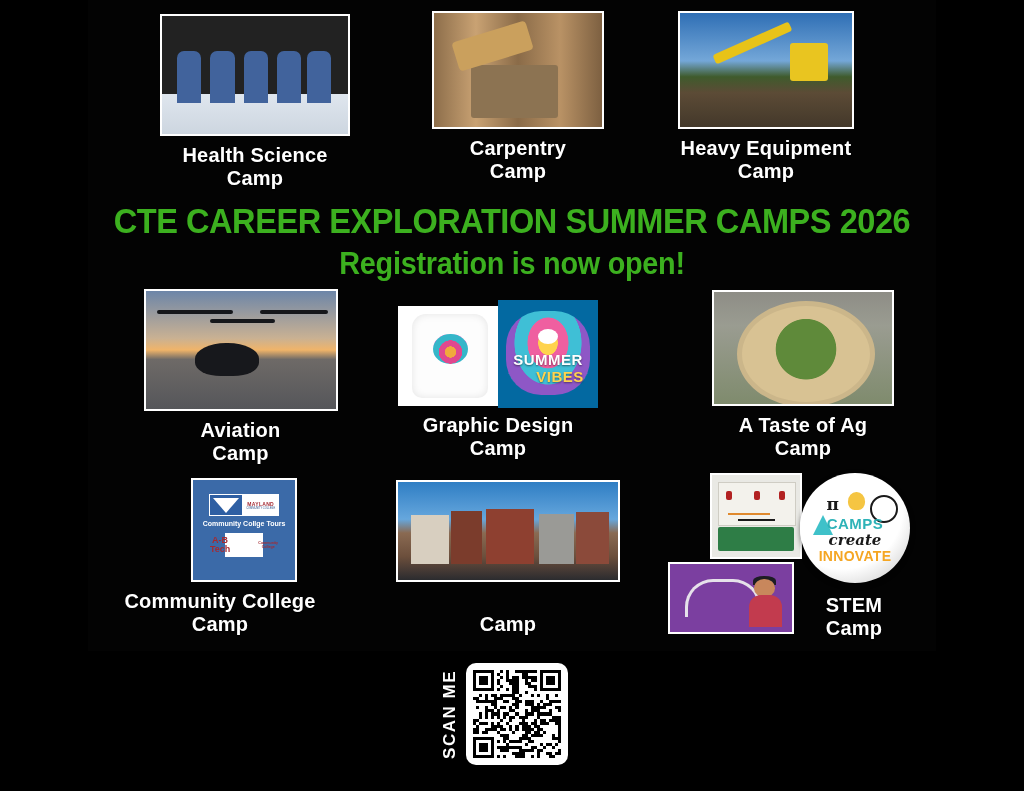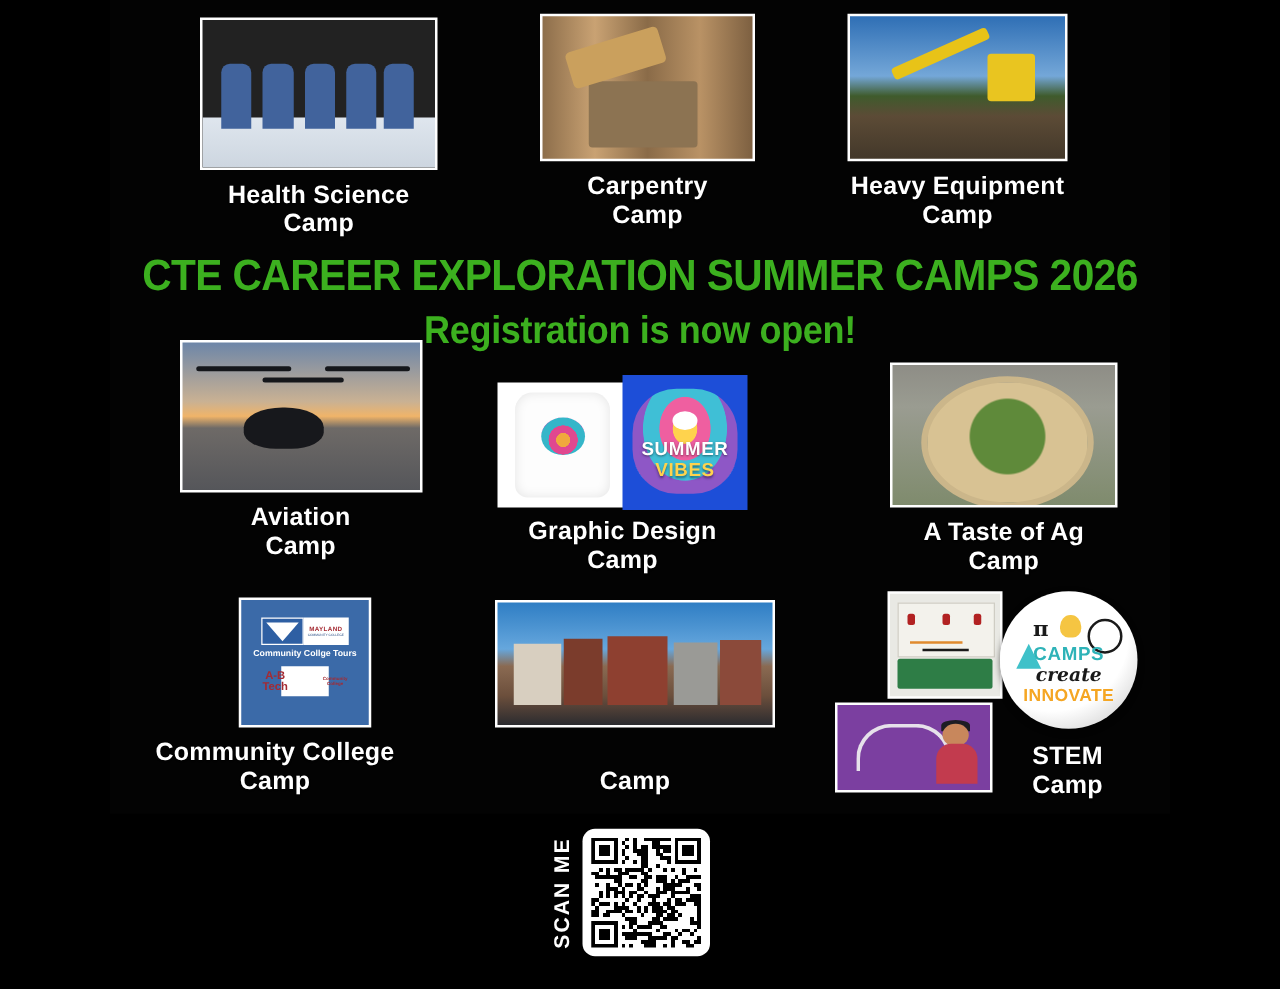--- a/index.html
+++ b/index.html
@@ -26,21 +26,21 @@
   .img-carp .saw{position:absolute;left:12%;top:16%;width:46%;height:26%;background:#caa05d;transform:rotate(-17deg);border-radius:4px;}
   .img-heavy{background:linear-gradient(180deg,#2f6fb5 0%,#74a7d8 42%,#3f5b2c 56%,#5c4b36 70%,#43382a 100%);}
   .img-heavy .arm{position:absolute;left:18%;top:22%;width:48%;height:9%;background:#e8c318;transform:rotate(-24deg);border-radius:3px;}
   .img-heavy .cab{position:absolute;right:14%;top:26%;width:22%;height:34%;background:#e9c520;border-radius:3px;}
   .img-av{background:linear-gradient(180deg,#6d86a8 0%,#c9b193 40%,#f0b469 50%,#6e6a67 58%,#55565a 100%);}
   .img-av .body{position:absolute;left:26%;top:44%;width:34%;height:28%;background:#17181c;border-radius:48% 48% 40% 40%;}
   .img-av .rot{position:absolute;top:16%;height:4px;background:#15171b;border-radius:2px;}
   .img-tshirt{background:#fff;}
   .img-tshirt .shirt{position:absolute;left:13%;top:8%;width:74%;height:84%;background:#fdfdfd;border-radius:14px 14px 10px 10px;box-shadow:inset 0 0 9px rgba(0,0,0,.10);}
   .img-tshirt .art{position:absolute;left:34%;top:28%;width:33%;height:30%;background:radial-gradient(circle at 50% 60%,#f0a93c 0 22%,#e0488f 23% 46%,#35b6c9 47% 72%,#8d4fb7 73% 100%);border-radius:50%;}
-  .img-vibes{background:#1d4ed8;}
+  .img-vibes{background:#0369a1;}
   .img-vibes .blob{position:absolute;left:8%;top:10%;width:84%;height:78%;background:radial-gradient(ellipse at 50% 38%,#ffd34d 0 16%,#ef5fa0 17% 34%,#3fbfd6 35% 56%,#8e57c6 57% 78%,#ffffff 79%);border-radius:42%;}
   .img-vibes .sun{position:absolute;left:40%;top:27%;width:20%;height:14%;background:#fff;border-radius:50%;}
   .img-ag{background:linear-gradient(180deg,#8e8d86 0%,#9a9c91 30%,#7f8b6d 100%);}
   .img-ag .basket{position:absolute;left:13%;top:8%;width:72%;height:86%;background:radial-gradient(circle at 50% 45%,#5f8a3a 0 36%,#d8c293 37% 100%);border-radius:50%;border:5px solid #cbb храм;}
   .img-cc{background:#3b6aa8;}
   .img-cc .r1{position:absolute;left:16%;top:14%;width:68%;height:22%;display:flex;}
   .img-cc .m1{flex:1;background:#2e5fa3;border:1px solid #fff;display:flex;align-items:center;justify-content:center;}
   .img-cc .m2{flex:1.15;background:#fff;display:flex;flex-direction:column;align-items:center;justify-content:center;}
   .img-cc .tri{width:0;height:0;border-left:13px solid transparent;border-right:13px solid transparent;border-top:15px solid #fff;}
   .img-cc .mlbl{color:#a42a32;font-size:5px;font-weight:bold;letter-spacing:.3px;}
@@ -110,21 +110,21 @@
         <div class="arm"></div>
           <div class="cab"></div>
       </div>
     </div>
     <div class="caption"><span>Heavy Equipment</span><br><span>Camp</span></div>
   </div>
 
   <div class="headline h1">CTE CAREER EXPLORATION SUMMER CAMPS 2026</div>
   <div class="headline h2">Registration is now open!</div>
 
-  <div class="card" style="left:126px;top:272px;width:229px;">
+  <div class="card" style="left:126px;top:289px;width:229px;">
     <div class="frame">
       <div class="ph img-av" style="width:190px;height:118px;">
         <div class="rot" style="left:6%;width:40%;"></div>
           <div class="rot" style="left:34%;width:34%;top:24%;"></div>
           <div class="rot" style="left:60%;width:36%;"></div>
           <div class="body"></div>
       </div>
     </div>
     <div class="caption"><span>Aviation</span><br><span>Camp</span></div>
   </div>
@@ -132,21 +132,21 @@
   <div class="card" style="left:398px;top:300px;width:200px;">
     <div style="position:relative;height:108px;">
       <div class="ph img-tshirt" style="position:absolute;left:0;top:6px;width:104px;height:100px;">
         <div class="shirt"></div>
           <div class="art"></div>
       </div>
       <div class="ph img-vibes" style="position:absolute;left:100px;top:0;width:100px;height:108px;">
         <div class="blob"></div>
           <div class="sun"></div>
         <div style="position:absolute;left:0;top:47%;width:100%;text-align:center;color:#fff;font-weight:bold;font-size:15px;letter-spacing:.5px;text-shadow:0 1px 2px rgba(0,0,0,.5);">SUMMER</div>
-        <div style="position:absolute;left:0;top:63%;width:100%;text-align:center;color:#ffd34d;font-weight:bold;font-size:15px;letter-spacing:.5px;text-shadow:0 1px 2px rgba(0,0,0,.45);">VIBES</div>
+        <div style="position:absolute;left:12px;top:63%;width:100%;text-align:center;color:#ffd34d;font-weight:bold;font-size:15px;letter-spacing:.5px;text-shadow:0 1px 2px rgba(0,0,0,.45);">VIBES</div>
       </div>
     </div>
     <div class="caption"><span>Graphic Design</span><br><span>Camp</span></div>
   </div>
 
   <div class="card" style="left:712px;top:290px;width:182px;">
     <div class="frame">
       <div class="ph img-ag" style="width:178px;height:112px;">
         <div class="basket" style="border:5px solid #cbb68a;"></div>
       </div>

